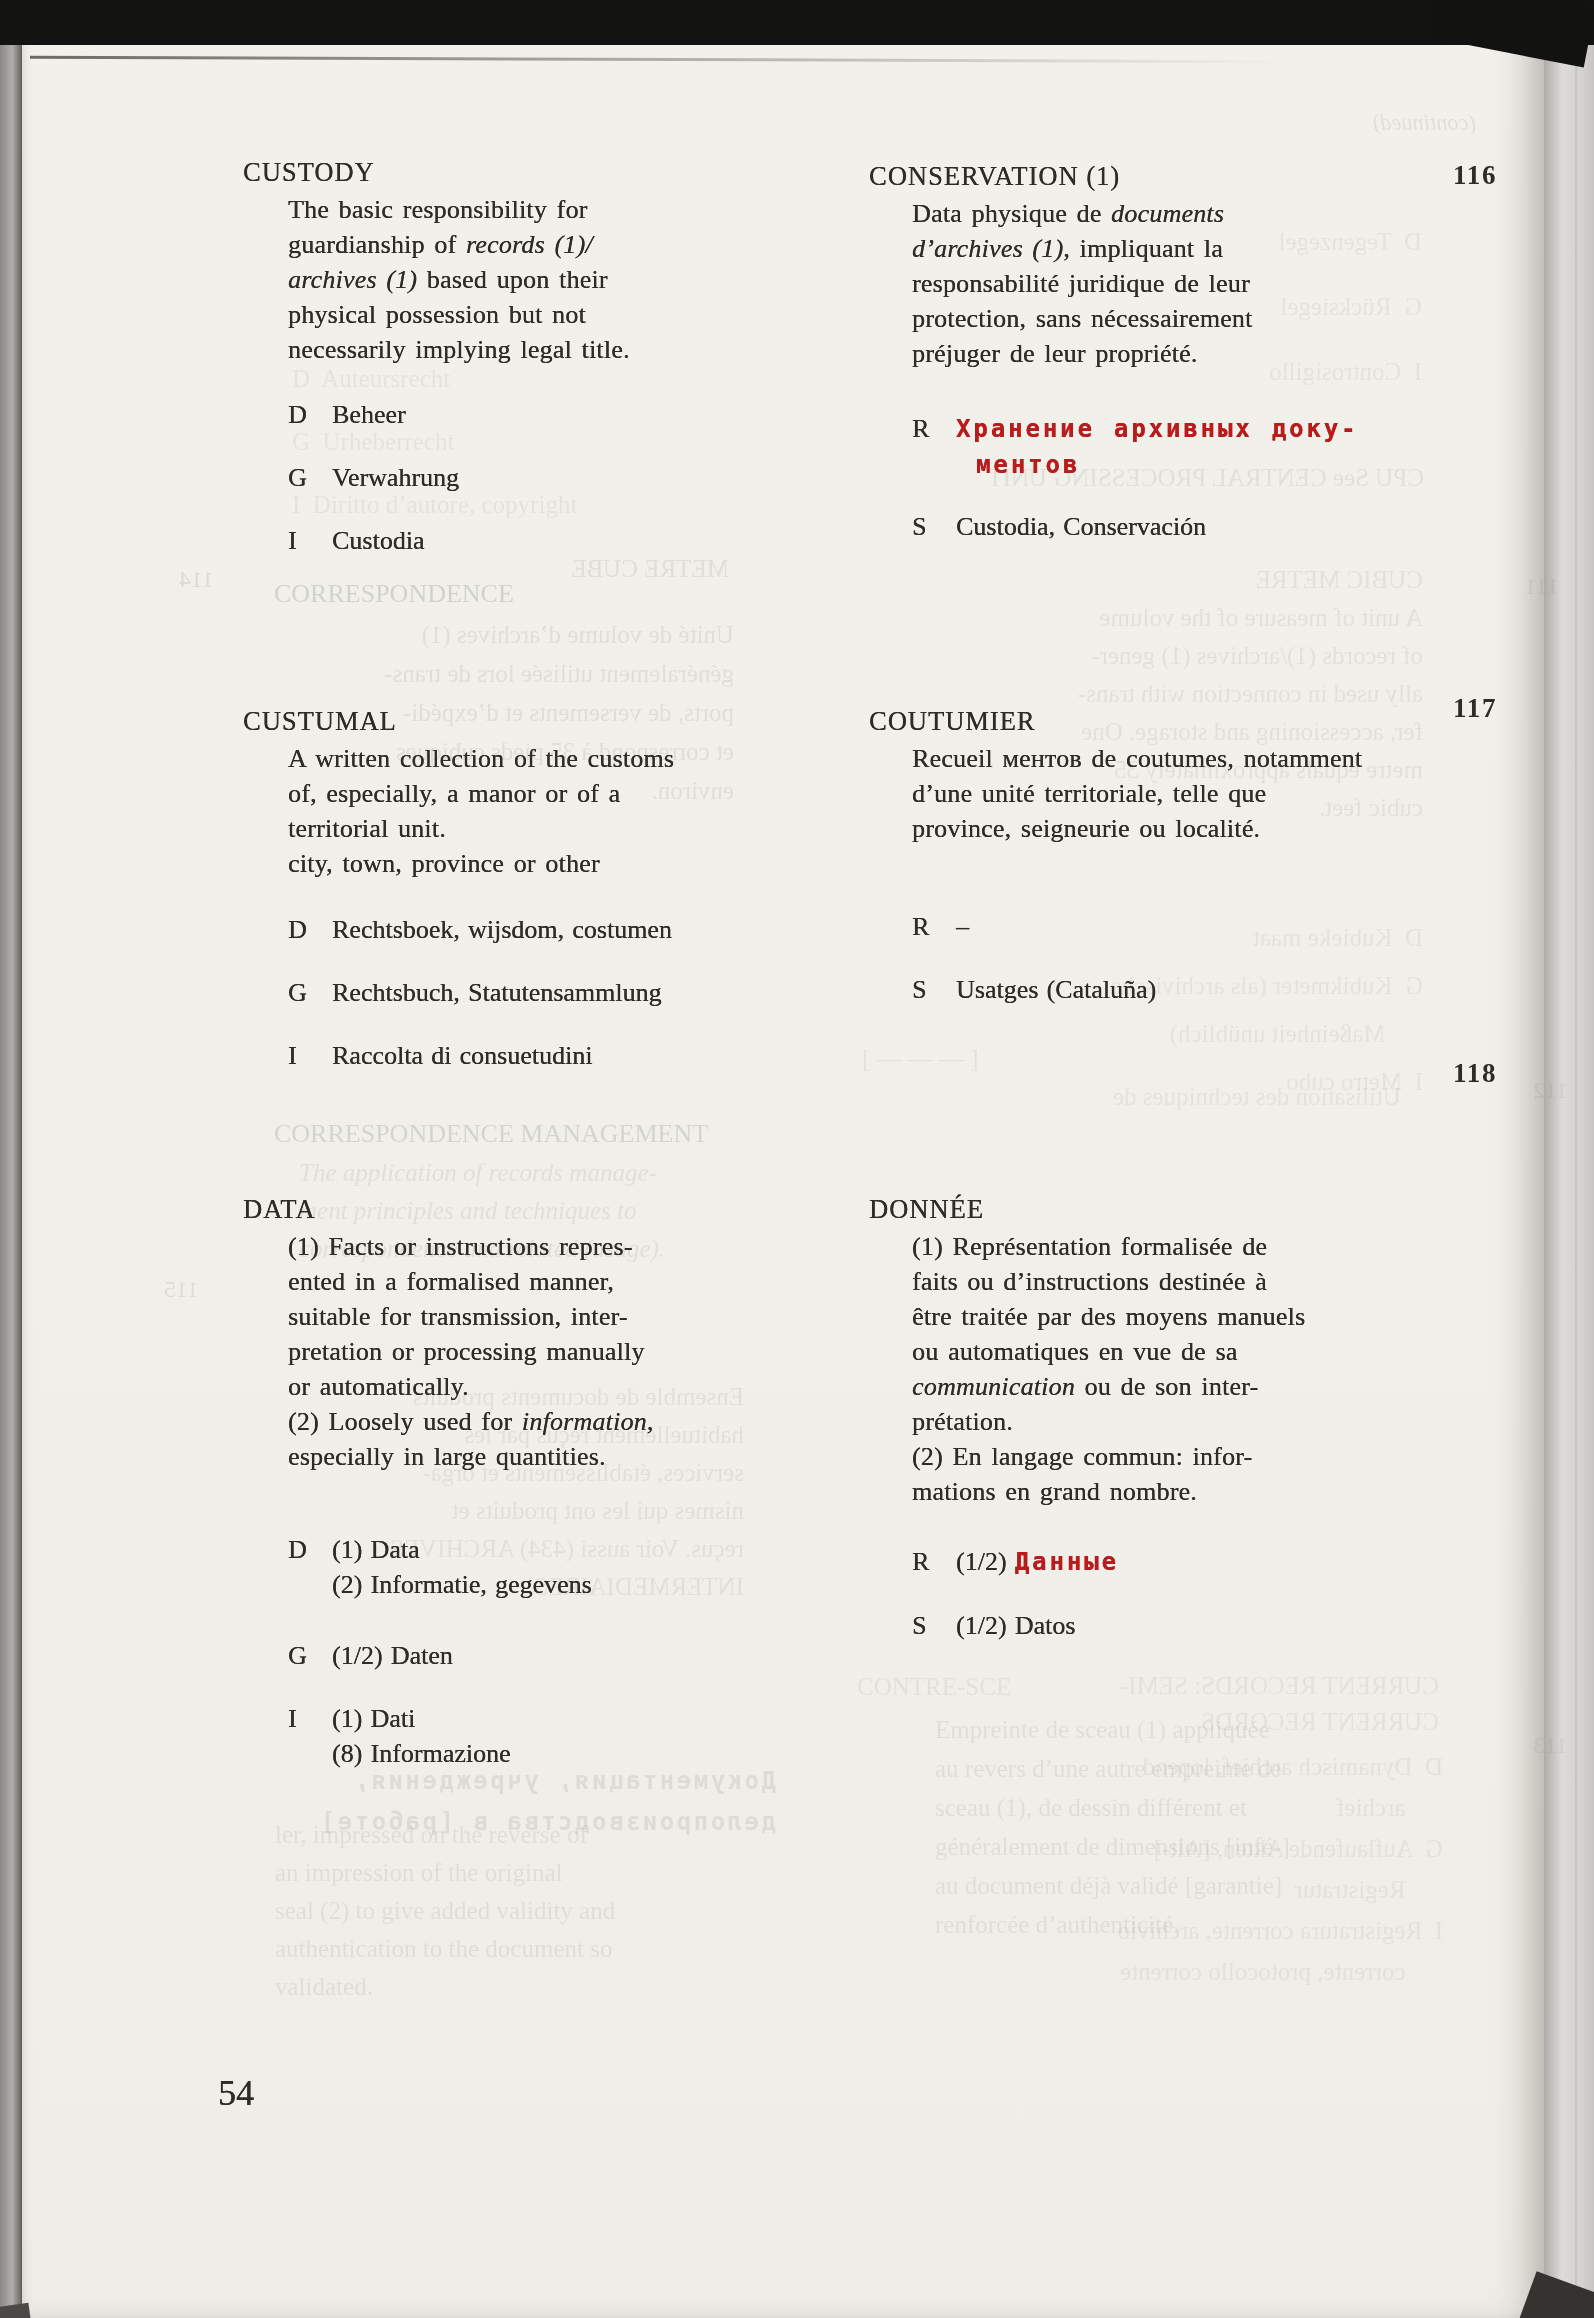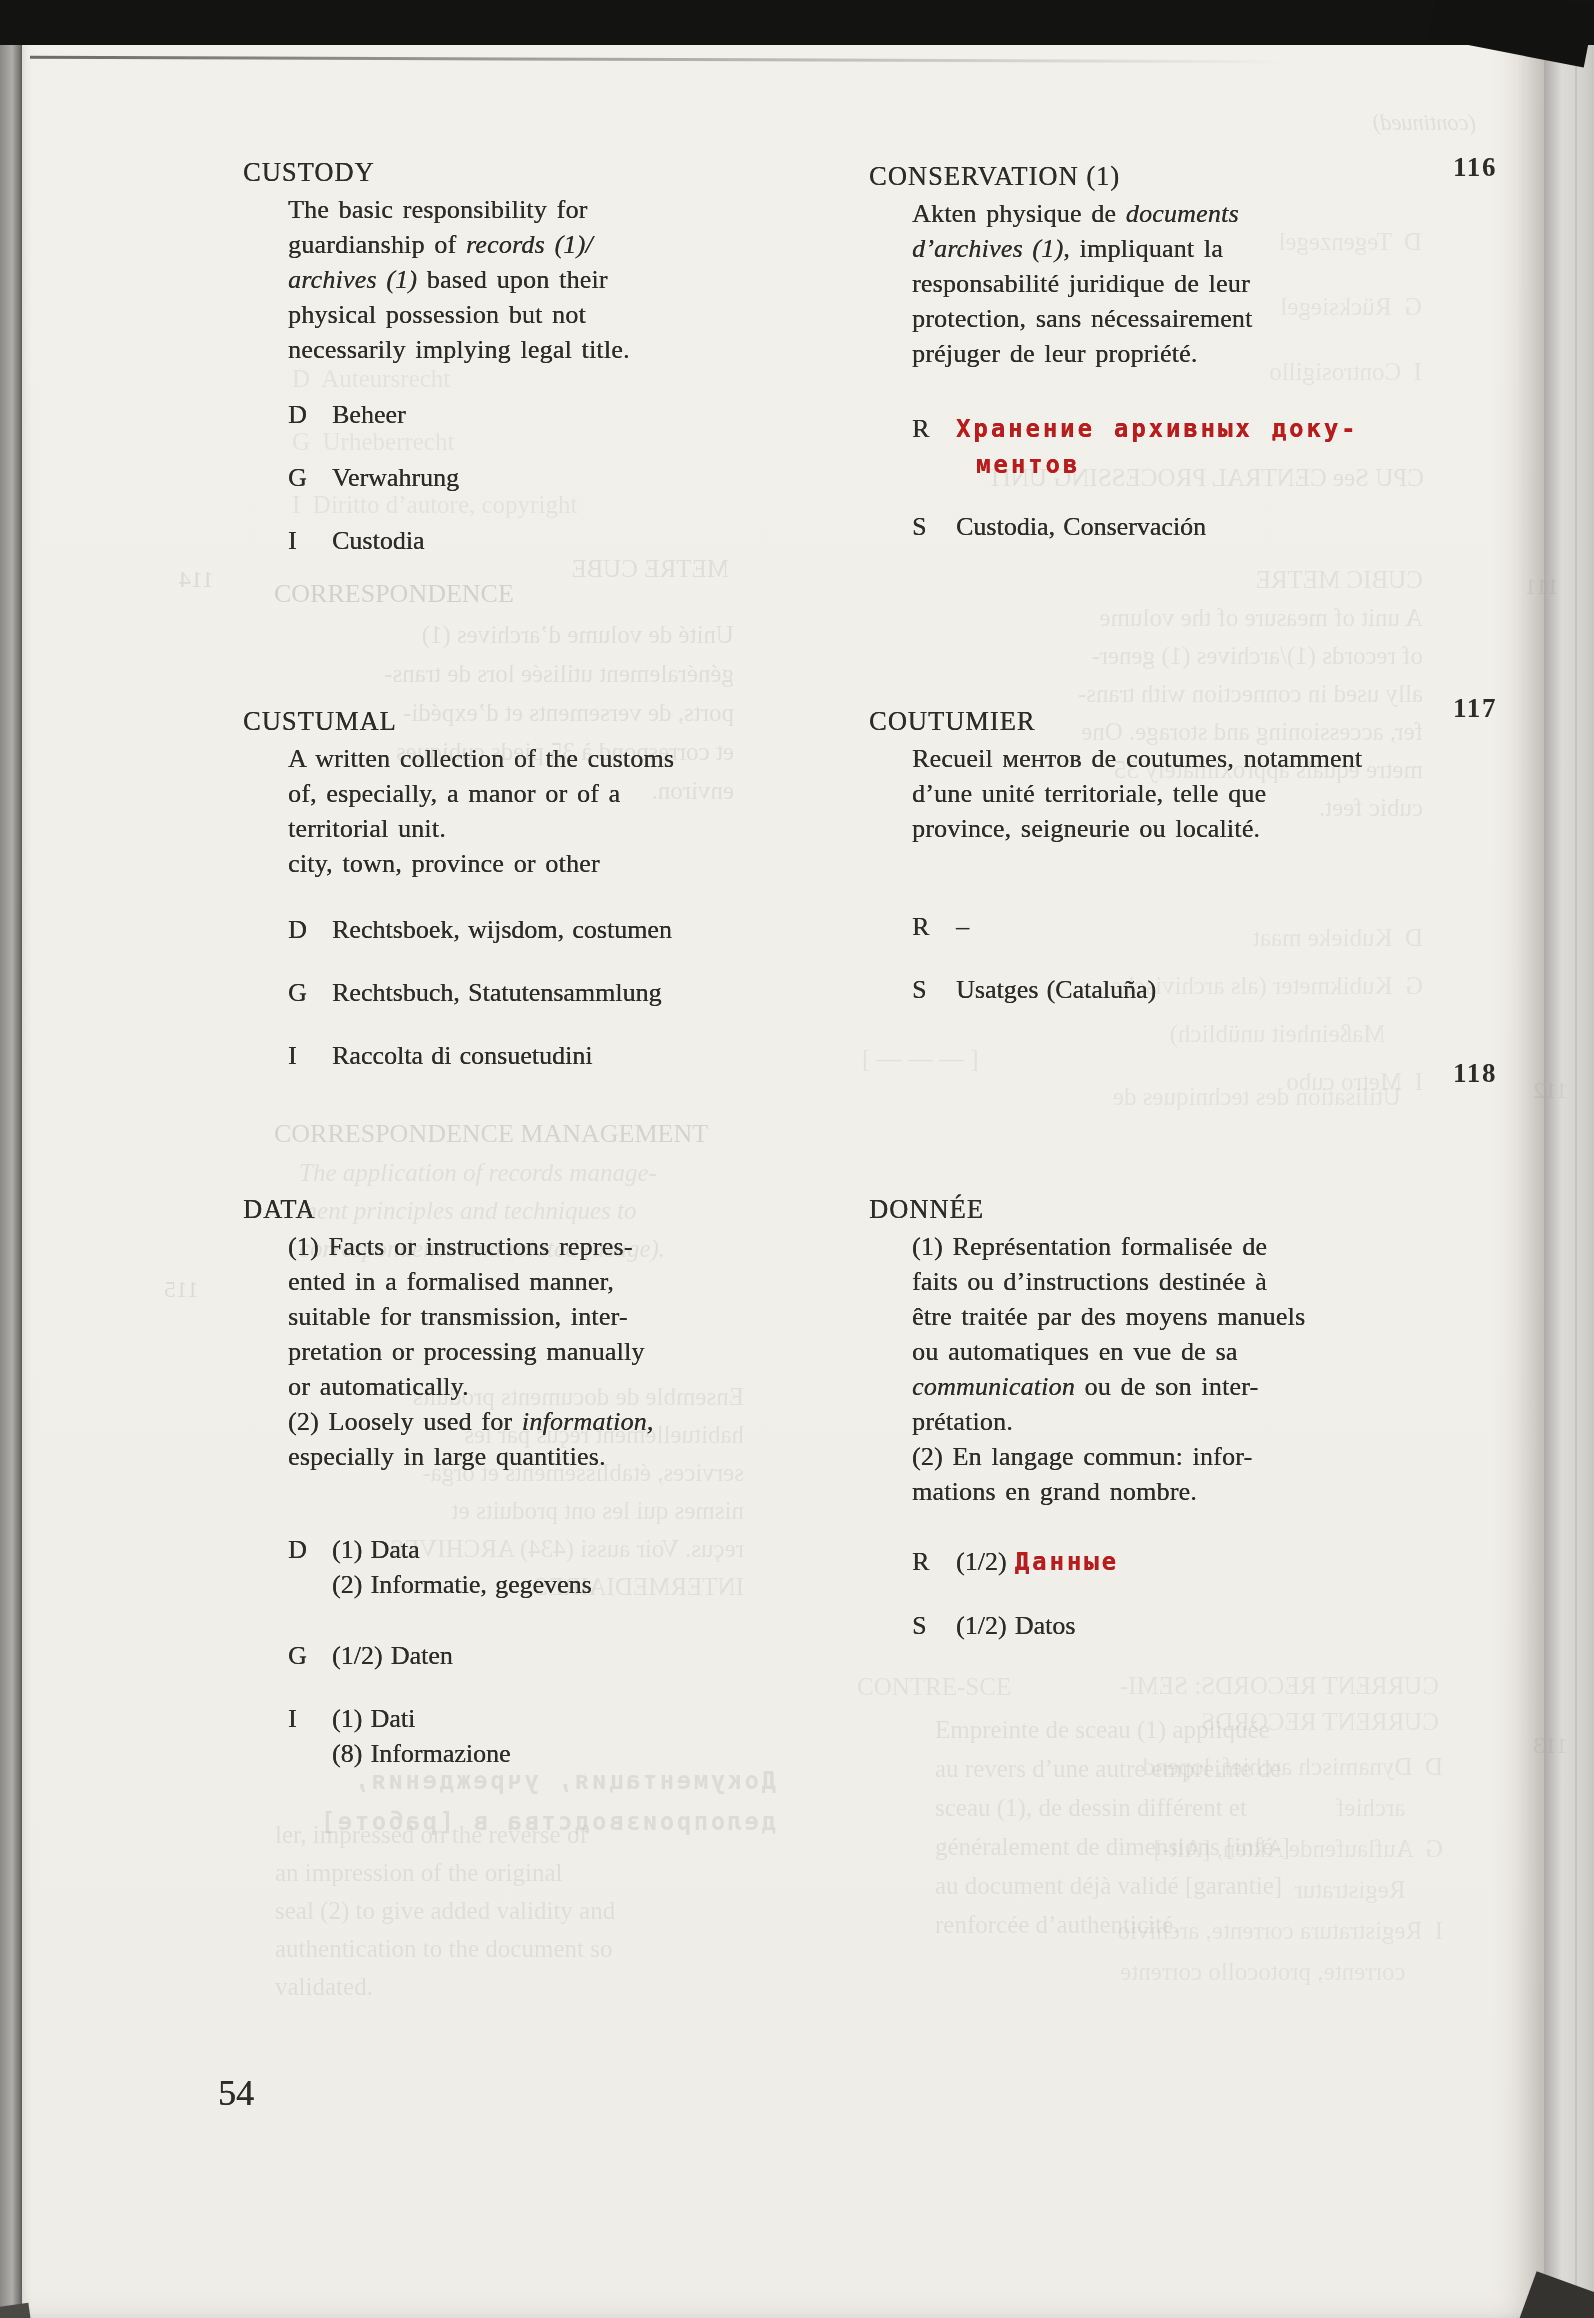--- a/index.html
+++ b/index.html
@@ -166,21 +166,21 @@
       <div class="lt">
         <div>(1) Dati</div>
         <div>(8) Informazione</div>
       </div>
     </div>
   </section>
 
   <section class="entry" style="left:869px;top:158px;width:580px;">
     <h2 class="hw">CONSERVATION (1)</h2>
     <div class="def" style="margin-left:43px">
-      <div class="ln"><span>Akten physique de </span><span class="it">documents</span></div>
+      <div class="ln"><span>Data physique de </span><span class="it">documents</span></div>
       <div class="ln"><span class="it">d’archives (1)</span><span>, impliquant la</span></div>
       <div class="ln"><span>responsabilité juridique de leur</span></div>
       <div class="ln"><span>protection, sans nécessairement</span></div>
       <div class="ln"><span>préjuger de leur propriété.</span></div>
     </div>
     <div class="lang" style="margin-left:43px;margin-top:40px">
       <span class="lc">R</span>
       <div class="lt">
         <div><span class="ru">Хранение архивных доку-</span></div>
         <div class="ind"><span class="ru">ментов</span></div>
@@ -234,18 +234,18 @@
         </div>
     </div>
     <div class="lang" style="margin-left:43px">
       <span class="lc">S</span>
       <div class="lt">
           <div>(1/2) Datos</div>
         </div>
     </div>
   </section>
 
-  <div class="num" style="left:1453px;top:152px;">116</div>
+  <div class="num" style="left:1453px;top:160px;">116</div>
   <div class="num" style="left:1453px;top:693px;">117</div>
   <div class="num" style="left:1453px;top:1058px;">118</div>
   <div class="pagenum">54</div>
 </div>
 
 
 </body></html>

